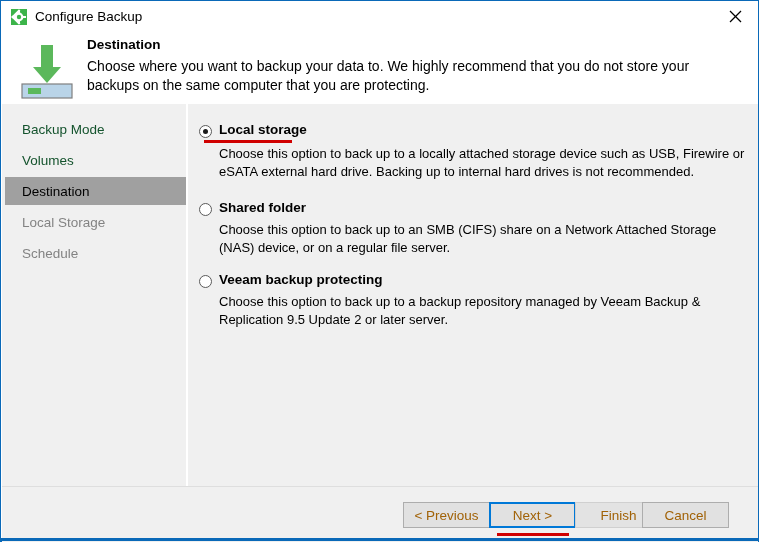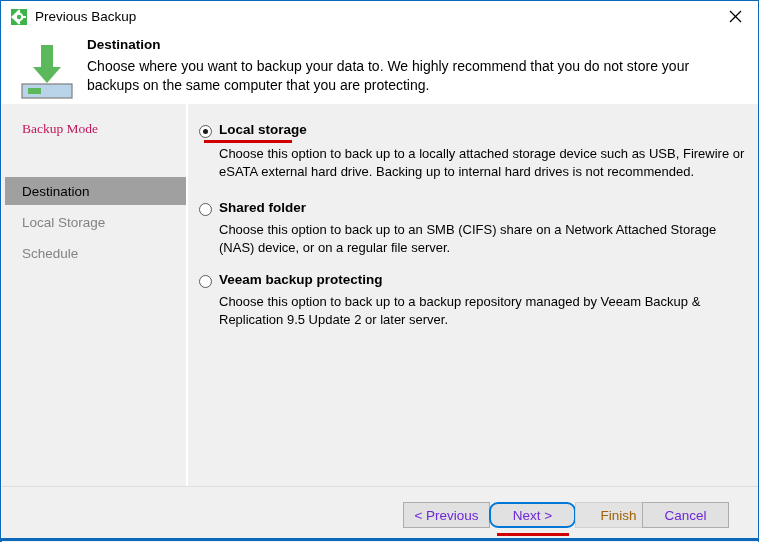--- a/index.html
+++ b/index.html
@@ -113,21 +113,21 @@
     left: 3px;
     width: 181px;
     height: 28px;
     display: flex;
     align-items: center;
     box-sizing: border-box;
     padding-left: 17px;
     font-size: 13.5px;
     cursor: default;
   }
-  .nav-item.done   { color: #be185d; font-family: Liberation Serif, serif; }
+  .nav-item.done   { color: #14532d; }
   .nav-item.future { color: #838383; }
   .nav-item.active {
     background: #a0a0a0;
     color: #000000;
   }
 
   
   #options {
     position: absolute;
     left: 186px; top: 0;
@@ -195,38 +195,38 @@
   }
   .btn {
     position: absolute;
     top: 15px;
     height: 26px;
     box-sizing: border-box;
     background: #e1e1e1;
     border: 1px solid #adadad;
     font-family: "Liberation Sans", sans-serif;
     font-size: 13.5px;
-    color: #6d28d9;
+    color: #a16207;
     display: flex;
     align-items: center;
     justify-content: center;
     cursor: default;
     padding: 0;
   }
   .btn.focused {
     border: 2px solid #0078d7;
     background: #e1e1e1;
   }
   .btn.disabled {
     color: #a16207;
     background: #e3e3e3;
     border: 1px solid #d0d0d0;
   }
   #btn-previous { left: 401px; width: 87px; }
-  #btn-next     { left: 487px; width: 87px; border-radius: 9px; }
+  #btn-next     { left: 487px; width: 87px; }
   #btn-finish   { left: 573px; width: 87px; }
   #btn-cancel   { left: 640px; width: 87px; }
   #next-underline {
     position: absolute;
     left: 495px; top: 46px;
     width: 72px; height: 3px;
     background: #d00000;
   }
 
   
@@ -249,21 +249,21 @@
         <g fill="#ffffff">
           <circle cx="8" cy="8" r="4.4"></circle>
           <rect x="7" y="1" width="2" height="14"></rect>
           <rect x="1" y="7" width="14" height="2"></rect>
           <rect x="2.5" y="2.5" width="2" height="11" transform="rotate(-45 8 8)"></rect>
           <rect x="2.5" y="2.5" width="2" height="11" transform="rotate(45 8 8)"></rect>
         </g>
         <circle cx="8" cy="8" r="2.2" fill="#3cb44a"></circle>
       </svg>
     </span>
-    <div id="title-text">Previous Backup</div>
+    <div id="title-text">Configure Backup</div>
     <div id="close-button">
       <svg width="13" height="13" viewBox="0 0 13 13">
         <line x1="1" y1="1" x2="12" y2="12" stroke="#000000" stroke-width="1.2"></line>
         <line x1="12" y1="1" x2="1" y2="12" stroke="#000000" stroke-width="1.2"></line>
       </svg>
     </div>
   </div>
 
   <div id="header">
     <span id="header-icon">
@@ -278,20 +278,23 @@
     <div id="header-title">Destination</div>
     <div id="header-desc">Choose where you want to backup your data to. We highly recommend that you do not store your backups on the same computer that you are protecting.</div>
   </div>
 
   <div id="body-area">
 
     <div id="sidebar">
       <div class="nav-item done" style="top:11px">
           <span>Backup Mode</span>
         </div>
+      <div class="nav-item done" style="top:42px">
+          <span>Volumes</span>
+        </div>
       <div class="nav-item active" style="top:73px">
           <span>Destination</span>
         </div>
       <div class="nav-item future" style="top:104px">
           <span>Local Storage</span>
         </div>
       <div class="nav-item future" style="top:135px">
           <span>Schedule</span>
         </div>
     </div>

